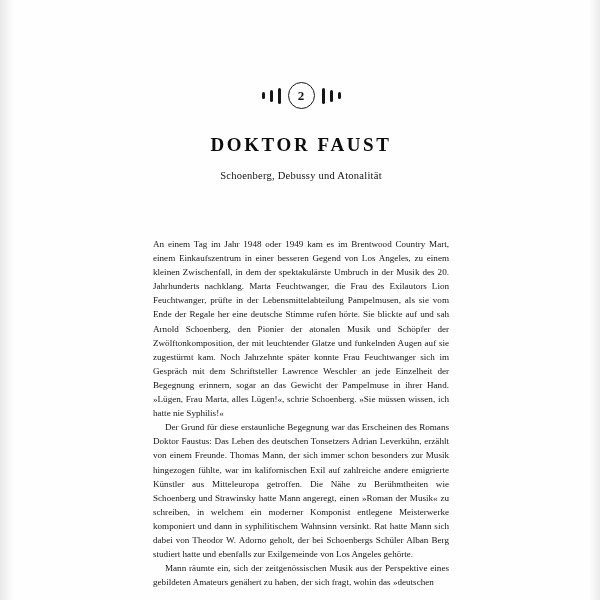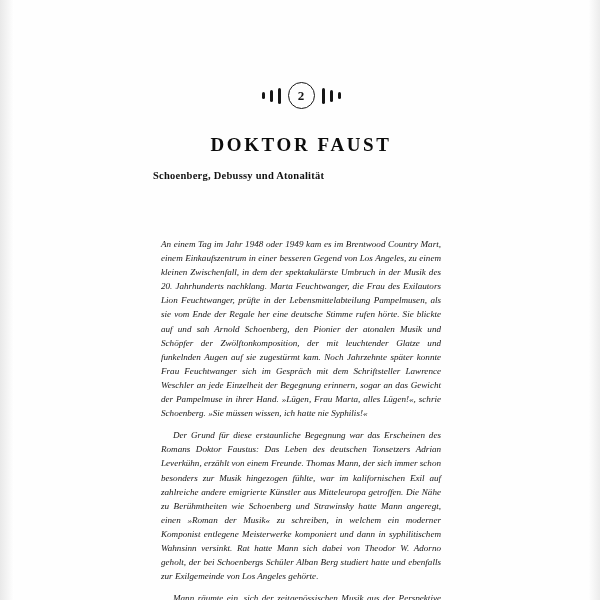--- a/index.html
+++ b/index.html
@@ -86,39 +86,39 @@
     text-align: center;
     font-family: "Liberation Serif", serif;
     font-size: 19px;
     font-weight: 700;
     letter-spacing: 2.6px;
     color: #0d0d0d;
     text-transform: uppercase;
   }
   h2.chapter-subtitle {
     margin: 14px 0 16px 0;
+    text-align: center;
     font-family: "Liberation Serif", serif;
     font-size: 10.5px;
-    font-weight: 700;
+    font-weight: 400;
     letter-spacing: 0.25px;
     color: #111111;
   }
   .body-text {
     margin-top: 56px;
     font-family: "Liberation Serif", serif;
     font-size: 9.1px;
     line-height: 14.1px;
     text-align: justify;
     text-justify: inter-word;
     color: #161616;
     hyphens: auto;
   }
   .body-text p {
-    margin: 8px;
-    font-style: italic;
+    margin: 0;
   }
   .body-text p + p {
     text-indent: 12px;
   }
 </style>
 </head>
 <body>
 
 <div class="page">
   <div class="content">

